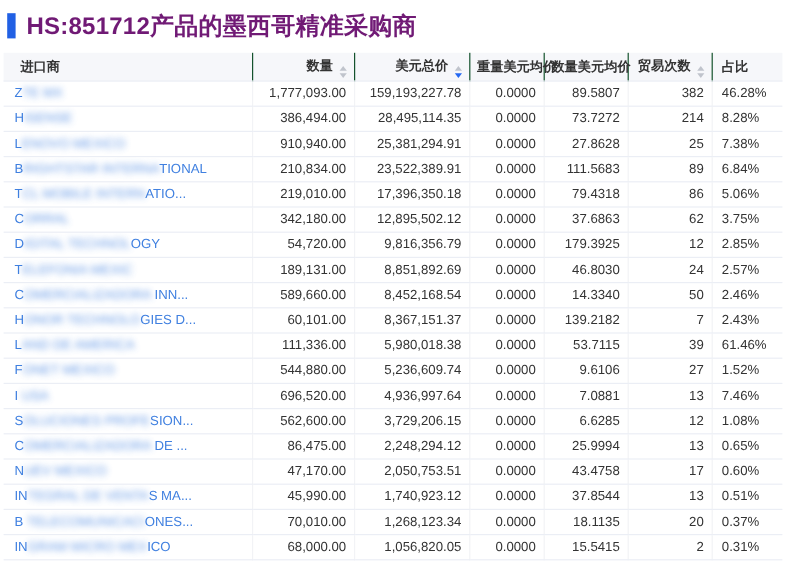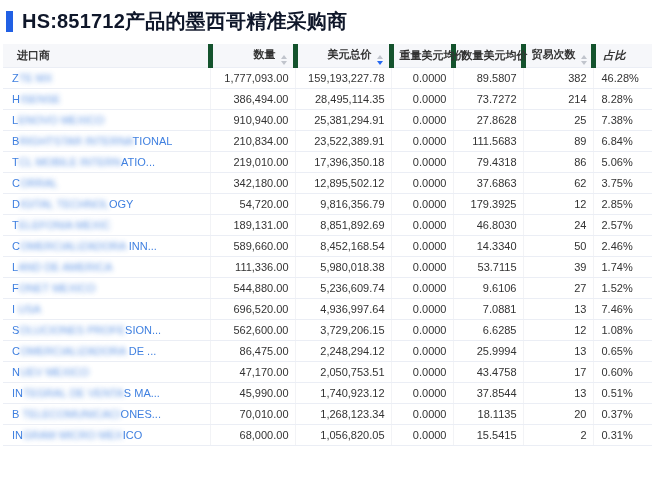--- a/index.html
+++ b/index.html
@@ -4,34 +4,34 @@
 <style>
   html,body { margin:0; padding:0; background:#ffffff; }
   body {
     width:655px; height:486px; overflow:hidden;
     font-family:"Liberation Sans", sans-serif;
     -webkit-font-smoothing:antialiased;
   }
   
   .title-row { display:flex; align-items:center; padding:8px 0 7px 6px; }
   .title-bar { width:7px; height:21px; background:#2160e4; margin-right:9px; flex:0 0 auto; }
-  .page-title { color:#0f172a; font-size:20px; font-weight:bold; white-space:nowrap; letter-spacing:0.2px; }
+  .page-title { color:#701a75; font-size:20px; font-weight:bold; white-space:nowrap; letter-spacing:0.2px; }
 
   
   .tbl-wrap { margin:2px 3px 0 3px; }
   table { border-collapse:collapse; table-layout:fixed; width:649px; font-size:11px; }
   col.c1{width:207px} col.c2{width:85px} col.c3{width:96px} col.c4{width:62px}
   col.c5{width:70px} col.c6{width:70px} col.c7{width:59px}
 
   thead th {
     background:#f6f7fa; height:23px; color:#333; font-weight:bold; font-size:11px;
     padding:0 6px; white-space:nowrap; border-bottom:1px solid #ebeef5;
-    border-right:5px solid #14532d;
+    border-right:1px solid #14532d;
   }
-  thead th:last-child { border-right:none;font-style:italic; }
+  thead th:last-child { border-right:none; }
   th.al { text-align:left; padding-left:14px; }
   th.ar { text-align:right; }
 
   tbody td {
     height:20px; padding:0 6px; color:#333; white-space:nowrap;
     border-bottom:1px solid #ebeef5; border-right:1px solid #f2f3f6;
     overflow:hidden; background:#fff;
   }
   tbody td:last-child { border-right:none; }
   td.num { text-align:right; font-variant-numeric:tabular-nums; }
@@ -199,28 +199,39 @@
     </td>
     <td class="num">589,660.00</td>
     <td class="num">8,452,168.54</td>
     <td class="num">0.0000</td>
     <td class="num">14.3340</td>
     <td class="num">50</td>
     <td class="share">2.46%</td>
   </tr>
           <tr>
     <td class="name">
+      <a><span>H</span><span class="blurred">ONOR TECHNOLO</span><span>GIES D...</span></a>
+    </td>
+    <td class="num">60,101.00</td>
+    <td class="num">8,367,151.37</td>
+    <td class="num">0.0000</td>
+    <td class="num">139.2182</td>
+    <td class="num">7</td>
+    <td class="share">2.43%</td>
+  </tr>
+          <tr>
+    <td class="name">
       <a><span>L</span><span class="blurred">AND DE AMERICA</span><span></span></a>
     </td>
     <td class="num">111,336.00</td>
     <td class="num">5,980,018.38</td>
     <td class="num">0.0000</td>
     <td class="num">53.7115</td>
     <td class="num">39</td>
-    <td class="share">1.74%</td>
+    <td class="share">61.46%</td>
   </tr>
           <tr>
     <td class="name">
       <a><span>F</span><span class="blurred">ONET MEXICO</span><span></span></a>
     </td>
     <td class="num">544,880.00</td>
     <td class="num">5,236,609.74</td>
     <td class="num">0.0000</td>
     <td class="num">9.6106</td>
     <td class="num">27</td>

